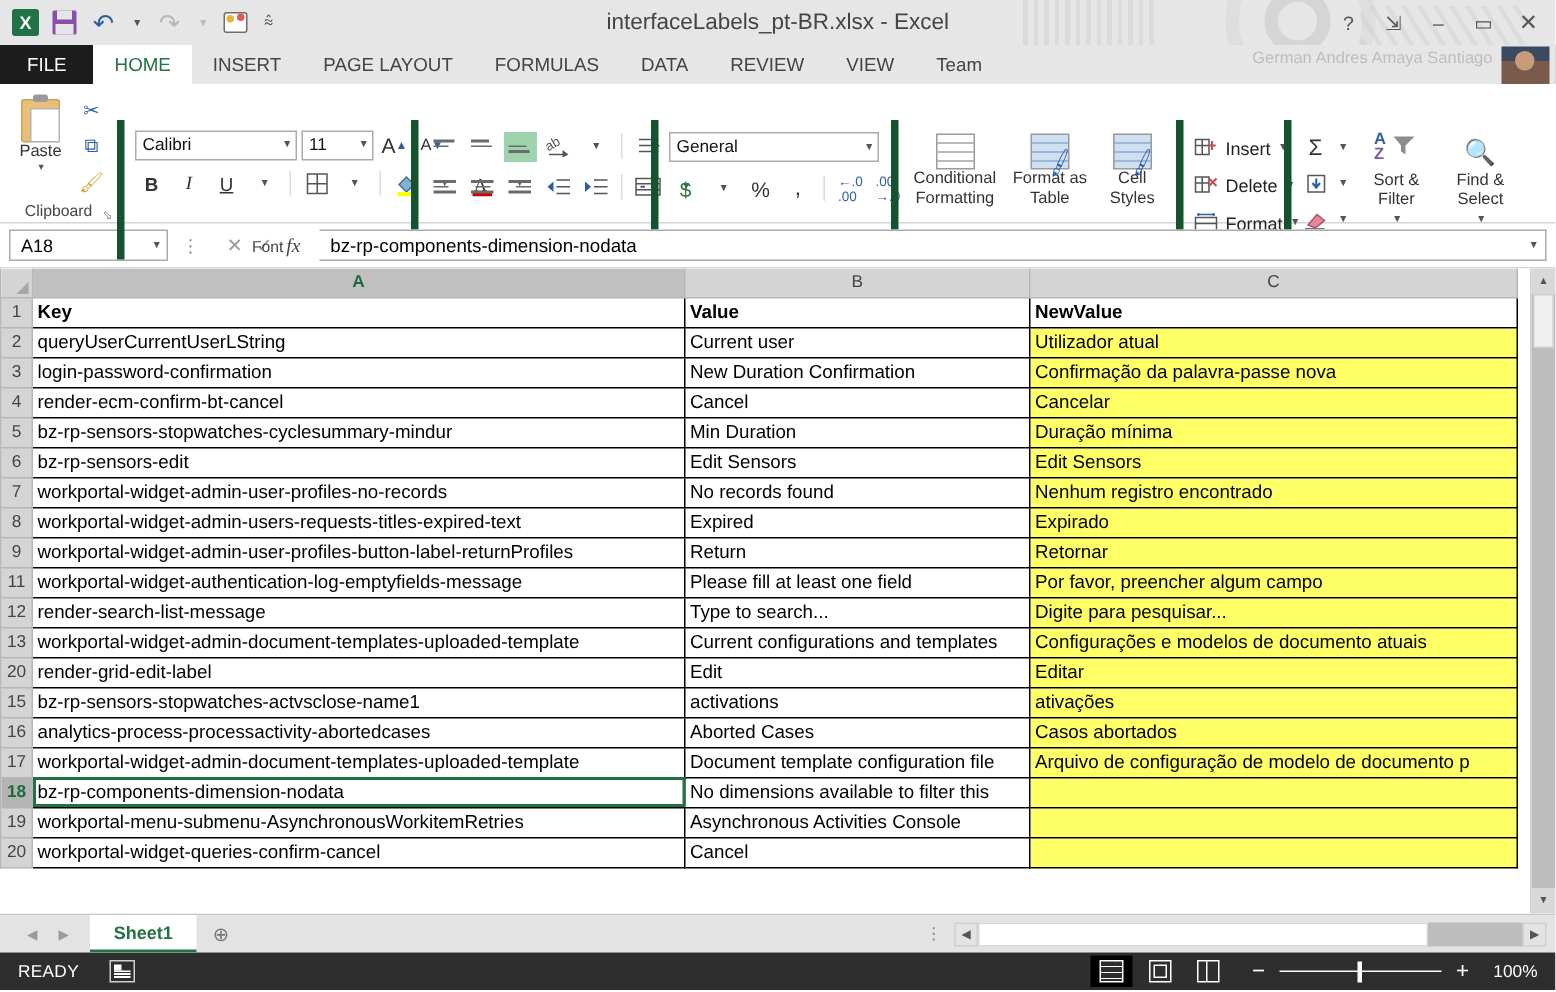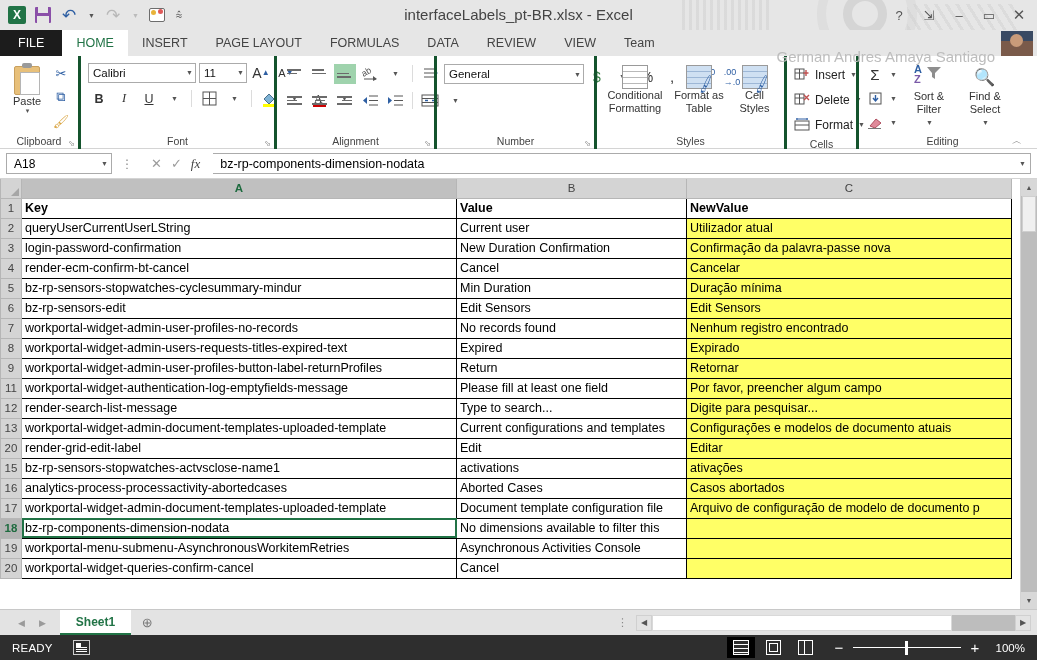--- a/index.html
+++ b/index.html
@@ -43,28 +43,28 @@
   .wm-bars{position:absolute;right:265px;top:0px;width:90px;height:46px;opacity:.5;
      background:repeating-linear-gradient(90deg,#cfcfcf 0 3px,transparent 3px 7px);}
   .wm-bars2{position:absolute;right:20px;top:4px;width:110px;height:42px;opacity:.45;
      background:repeating-linear-gradient(58deg,#cfcfcf 0 3px,transparent 3px 9px);}
   
   .tabsrow { height:26px; background:#217346; display:flex; position:relative;}
   .tabsrow .bgfill{position:absolute;inset:0;background:#e6e6e6;}
   .tab { position:relative; z-index:2; height:26px; line-height:26px; padding:0 14px; font-size:12.5px; color:#444; }
   .tab.file { background:#1c1c1c; color:#fff; padding:0 18px; }
   .tab.active { background:#fff; color:#217346; }
-  .user-name { position:absolute; right:42px; top:18px; font-size:15px; color:#bdbdbd; z-index:3;}
+  .user-name { position:absolute; right:42px; top:3px; font-size:11px; color:#bdbdbd; z-index:3;}
   .avatar { position:absolute; right:4px; top:1px; width:32px; height:25px; z-index:4;
      background:linear-gradient(#3a4a63 0 40%,#7a5a4a 40% 100%); }
   .avatar:after{content:"";position:absolute;left:9px;top:3px;width:13px;height:13px;border-radius:50%;background:#c99b7a;}
   
   .ribbon { height:93px; background:#fff; border-bottom:1px solid #d4d4d4; display:flex; position:relative;}
   .rgroup { position:relative; height:93px; padding:3px 5px 0 5px; display:flex; flex-direction:column; }
-  .rgroup + .rgroup { border-left:3px solid #14532d; }
+  .rgroup + .rgroup { border-left:5px solid #14532d;margin-top:24px; }
   .rg-body { flex:1; display:flex; align-items:flex-start; }
   .rg-title { height:15px; font-size:10.5px; color:#444; text-align:center; line-height:15px; }
   .rg-dlg { position:absolute; right:3px; bottom:1px; font-size:8px; color:#777; }
   .big-btn { width:54px; display:flex; flex-direction:column; align-items:center; padding-top:4px; font-size:11px; color:#333;}
   .paste-ico{width:30px;height:32px;position:relative;}
   .paste-ico:before{content:"";position:absolute;left:2px;top:3px;width:24px;height:27px;background:#e8c07a;border:1px solid #c9a05e;border-radius:2px;}
   .paste-ico:after{content:"";position:absolute;left:8px;top:9px;width:18px;height:21px;background:#fff;border:1px solid #b5b5b5;}
   .clip-top{position:absolute;left:10px;top:0px;width:10px;height:5px;background:#9a9a9a;border-radius:2px;z-index:2;}
   .mini-col{display:flex;flex-direction:column;gap:2px;padding-top:3px;}
   .mini-btn{width:24px;height:22px;display:flex;align-items:center;justify-content:center;font-size:13px;color:#2e5fa3;}
@@ -384,21 +384,21 @@
         <div class="ic">
             <span class="caret">▼</span>
           </div>
       </div>
     </div>
     <div class="rg-title">Alignment</div>
     <div class="rg-dlg">⬂</div>
   </div>
 
   <div class="rgroup" style="width:160px">
-    <div class="rg-body" style="flex-direction:row">
+    <div class="rg-body" style="flex-direction:column">
       <div class="fontrow" style="padding-top:5px">
         <div class="combo num-combo">
           <span class="cv">General</span>
           <span class="cd">▼</span>
         </div>
       </div>
       <div class="fontrow" style="padding-top:7px">
         <div class="ic" style="font-size:14px;color:#2f7a3f">$</div>
         <div class="ic">
             <span class="caret">▼</span>

